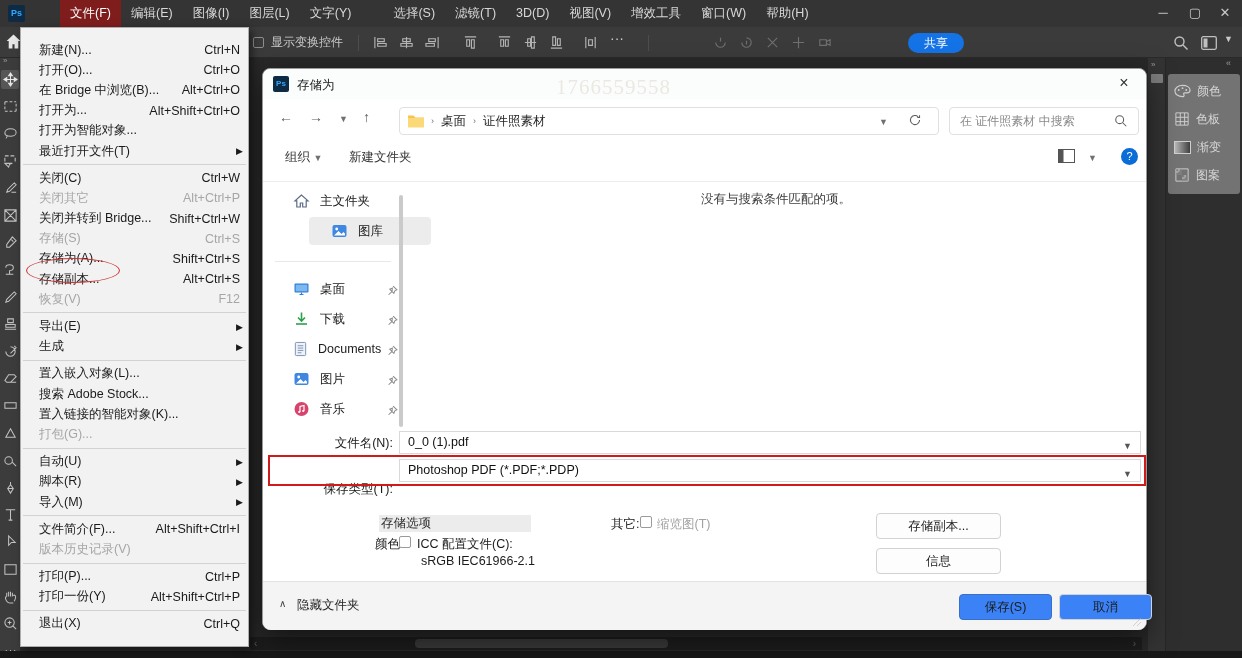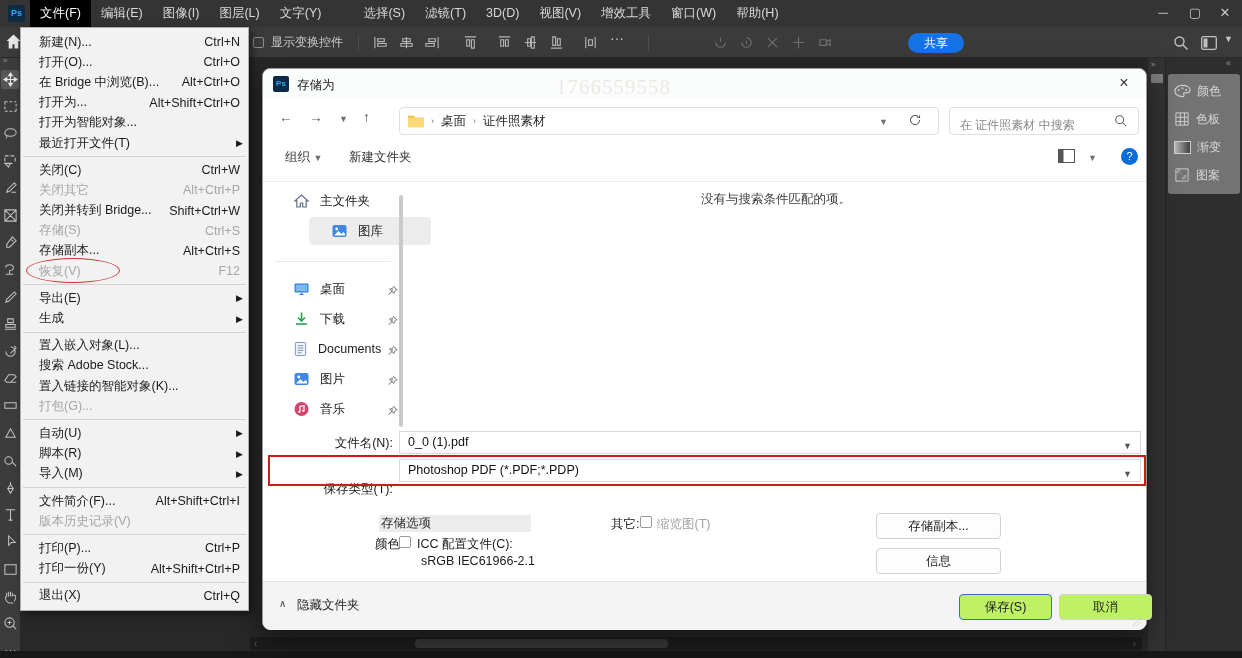--- a/index.html
+++ b/index.html
@@ -5,56 +5,56 @@
   * { margin:0; padding:0; box-sizing:border-box; }
   html,body { width:1242px; height:658px; overflow:hidden; }
   body { font-family:"Liberation Sans","DejaVu Sans",sans-serif; }
   #stage { position:relative; width:1242px; height:658px; background:#282828; overflow:hidden; }
   .abs { position:absolute; }
 
   #titlebar { left:0; top:0; width:1242px; height:27px; background:#343434; }
   .ps-logo { left:8px; top:5px; width:17px; height:17px; background:#0d2b44; color:#31a8ff; font-size:9px; font-weight:bold; text-align:center; line-height:17px; border-radius:2px; }
   .menus { left:30px; top:0; height:27px; display:flex; align-items:center; }
   .menu-title { color:#d8d8d8; font-size:12.5px; padding:0 10px; height:27px; line-height:27px; white-space:nowrap; }
-  .menu-title.active { background:#000000; color:#ffffff; }
+  .menu-title.active { background:#7f1d1d; color:#ffffff;margin-left:30px; }
   .gap-after { margin-right:22px; }
   .winbtn { top:0; height:27px; width:30px; color:#c8c8c8; text-align:center; line-height:25px; font-size:13px; }
 
   #optionsbar { left:0; top:27px; width:1242px; height:31px; background:#3b3b3b; border-bottom:1px solid #2a2a2a; }
   .ob-sep { top:8px; width:1px; height:16px; background:#4d4d4d; }
   .ob-label { color:#c9c9c9; font-size:12px; line-height:31px; white-space:nowrap; }
   .ob-dim { color:#ffffff;margin-top:48px; }
   .ob-check { top:10px; width:11px; height:11px; border:1px solid #8f8f8f; border-radius:2px; }
   .ob-ico { top:7px; width:17px; height:17px; display:flex; align-items:center; justify-content:center; }
   .share-btn { top:6px; height:20px; padding:0 16px; background:#1473e6; border-radius:10px; color:#fff; font-size:12px; line-height:20px; }
 
   #tools { left:0; top:58px; width:20px; height:594px; background:#3c3c3c; }
   .tool { position:absolute; left:1px; width:18px; height:19px; display:flex; align-items:center; justify-content:center; }
   .tool.sel { background:#565656; border-radius:2px; }
 
   #rightpanel { left:1148px; top:58px; width:94px; height:594px; background:#2e2e2e; }
   #rp-strip { left:0; top:0; width:18px; height:594px; background:#333333; border-right:1px solid #262626; }
   .rp-box { left:20px; top:16px; width:72px; height:120px; background:#737373; border-radius:3px; }
   .rp-item { position:absolute; left:6px; width:64px; height:26px; display:flex; align-items:center; gap:6px; color:#d6d6d6; font-size:12px; }
 
-  #filemenu { left:20px; top:27px; width:229px; background:#f2f2f2; border:1px solid #adadad; box-shadow:3px 3px 8px rgba(0,0,0,.5); padding:4px 0; }
+  #filemenu { left:20px; top:27px; width:229px; background:#f2f2f2; border:1px solid #adadad; box-shadow:3px 3px 8px rgba(0,0,0,.5); padding:12px 0; }
   .mi { height:20.2px; display:flex; align-items:center; padding:0 8px 0 18px; font-size:12.5px; color:#1a1a1a; position:relative; white-space:nowrap; }
   .mi .sc { margin-left:auto; padding-left:10px; }
   .mi.dis { color:#a6a6a6; }
   .mi .sub { position:absolute; right:5px; font-size:9px; color:#1a1a1a; }
   .msep { height:1px; background:#d2d2d2; margin:3px 2px; }
   #red-ellipse { left:26px; top:258px; width:94px; height:25px; border:1.6px solid #cc3333; border-radius:50%; }
 
   #dialog { left:262px; top:68px; width:885px; height:562px; background:#ffffff; border:1px solid #9a9a9a; border-radius:8px; box-shadow:0 10px 30px rgba(0,0,0,.5); }
   .dlg-title { left:0; top:0; width:100%; height:30px; background:#fbfdfd; border-radius:8px 8px 0 0; }
   .dlg-close { right:0; top:0; width:44px; height:30px; text-align:center; line-height:28px; font-size:16px; color:#333; }
   .watermark { left:293px; top:6px; font-family:"Liberation Serif","DejaVu Serif",serif; font-size:21px; letter-spacing:1px; color:rgba(200,190,168,.32); }
   .navbtn { top:40px; font-size:14px; color:#5c5c5c; }
   .addrbox { left:136px; top:38px; width:540px; height:28px; border:1px solid #e0e0e0; border-radius:4px; display:flex; align-items:center; }
-  .searchbox { left:686px; top:38px; width:190px; height:28px; border:1px solid #e0e0e0; border-radius:4px; display:flex; align-items:flex-end; }
+  .searchbox { left:686px; top:38px; width:190px; height:28px; border:1px solid #e0e0e0; border-radius:4px; display:flex; align-items:center; }
   .crumb { font-size:12.5px; color:#1f1f1f; }
   .chev { font-size:9px; color:#707070; }
   .tb-label { font-size:12.5px; color:#333; }
   .dlg-sep { left:0px; top:112px; width:883px; height:1px; background:#ededed; }
   .side-item { left:8px; width:122px; height:28px; display:flex; align-items:center; border-radius:4px; }
   .side-item.sel { background:#ececec; }
   .side-label { font-size:12.5px; color:#1b1b1b; margin-left:10px; }
   .side-sep { left:12px; width:116px; height:1px; background:#e8e8e8; }
   .pin { position:absolute; left:115px; top:8px; }
   .empty-msg { left:150px; top:122px; width:726px; text-align:center; font-size:12.5px; color:#3c3c3c; }
@@ -62,21 +62,21 @@
   .frow-input { left:136px; width:742px; height:23px; border:1px solid #d9d9d9; background:#fff; font-size:12.5px; color:#111; line-height:21px; padding:0 8px; }
   .frow-chev { position:absolute; right:8px; top:4px; font-size:9px; color:#555; }
   #red-rect { left:5px; top:386px; width:878px; height:31px; border:2px solid #cf1b1b; }
   .opt-strip { left:116px; top:446px; width:152px; height:17px; background:#ececec; font-size:12.5px; color:#2c2c2c; line-height:17px; padding-left:2px; }
   .blue { color:#2e6fc2;text-align:center; }
   .opt-label { font-size:12.5px; color:#1b1b1b; }
   .opt-dim { font-size:12.5px; color:#a2a2a2; }
   .cbox { width:12px; height:12px; border:1px solid #9a9a9a; border-radius:2px; background:#fff; }
   .dlg-btn { width:125px; height:26px; background:#fdfdfd; border:1px solid #d2d2d2; border-radius:4px; text-align:center; line-height:24px; font-size:12.5px; color:#1b1b1b; }
   .footer { left:0; top:512px; width:883px; height:49px; background:#f4f4f4; border-top:1px solid #e2e2e2; border-radius:0 0 8px 8px; }
-  .foot-btn { top:12px; width:93px; height:26px; background:#bef264; border:1px solid #d2d2d2; border-radius:4px; text-align:center; line-height:24px; font-size:12.5px; color:#1b1b1b; }
+  .foot-btn { top:12px; width:93px; height:26px; background:#3b82f6; border:1px solid #d2d2d2; border-radius:4px; text-align:center; line-height:24px; font-size:12.5px; color:#1b1b1b; }
   .foot-btn.primary { border:1px solid #3a6fc9; }
 
   #hscroll { left:250px; top:637px; width:892px; height:13px; background:#1d1d1d; }
   #hthumb { left:165px; top:2px; width:253px; height:9px; background:#3a3a3a; border-radius:4px; }
   .scroll-arrow { top:0px; color:#5d5d5d; font-size:10px; line-height:13px; }
   #bottomstrip { left:0; top:651px; width:1242px; height:7px; background:#181818; }
   .gripper { right:4px; bottom:3px; width:10px; height:10px; opacity:.5; }
 </style>
 </head>
 <body>
@@ -567,20 +567,24 @@
       </div>
       <div class="mi">
         <span>关闭并转到 Bridge...</span>
         <span class="sc">Shift+Ctrl+W</span>
       </div>
       <div class="mi dis">
         <span>存储(S)</span>
         <span class="sc">Ctrl+S</span>
       </div>
       <div class="mi">
+        <span>存储为(A)...</span>
+        <span class="sc">Shift+Ctrl+S</span>
+      </div>
+      <div class="mi">
         <span>存储副本...</span>
         <span class="sc">Alt+Ctrl+S</span>
       </div>
       <div class="mi dis">
         <span>恢复(V)</span>
         <span class="sc">F12</span>
       </div>
       <div class="msep"></div>
       <div class="mi">
         <span>导出(E)</span>

